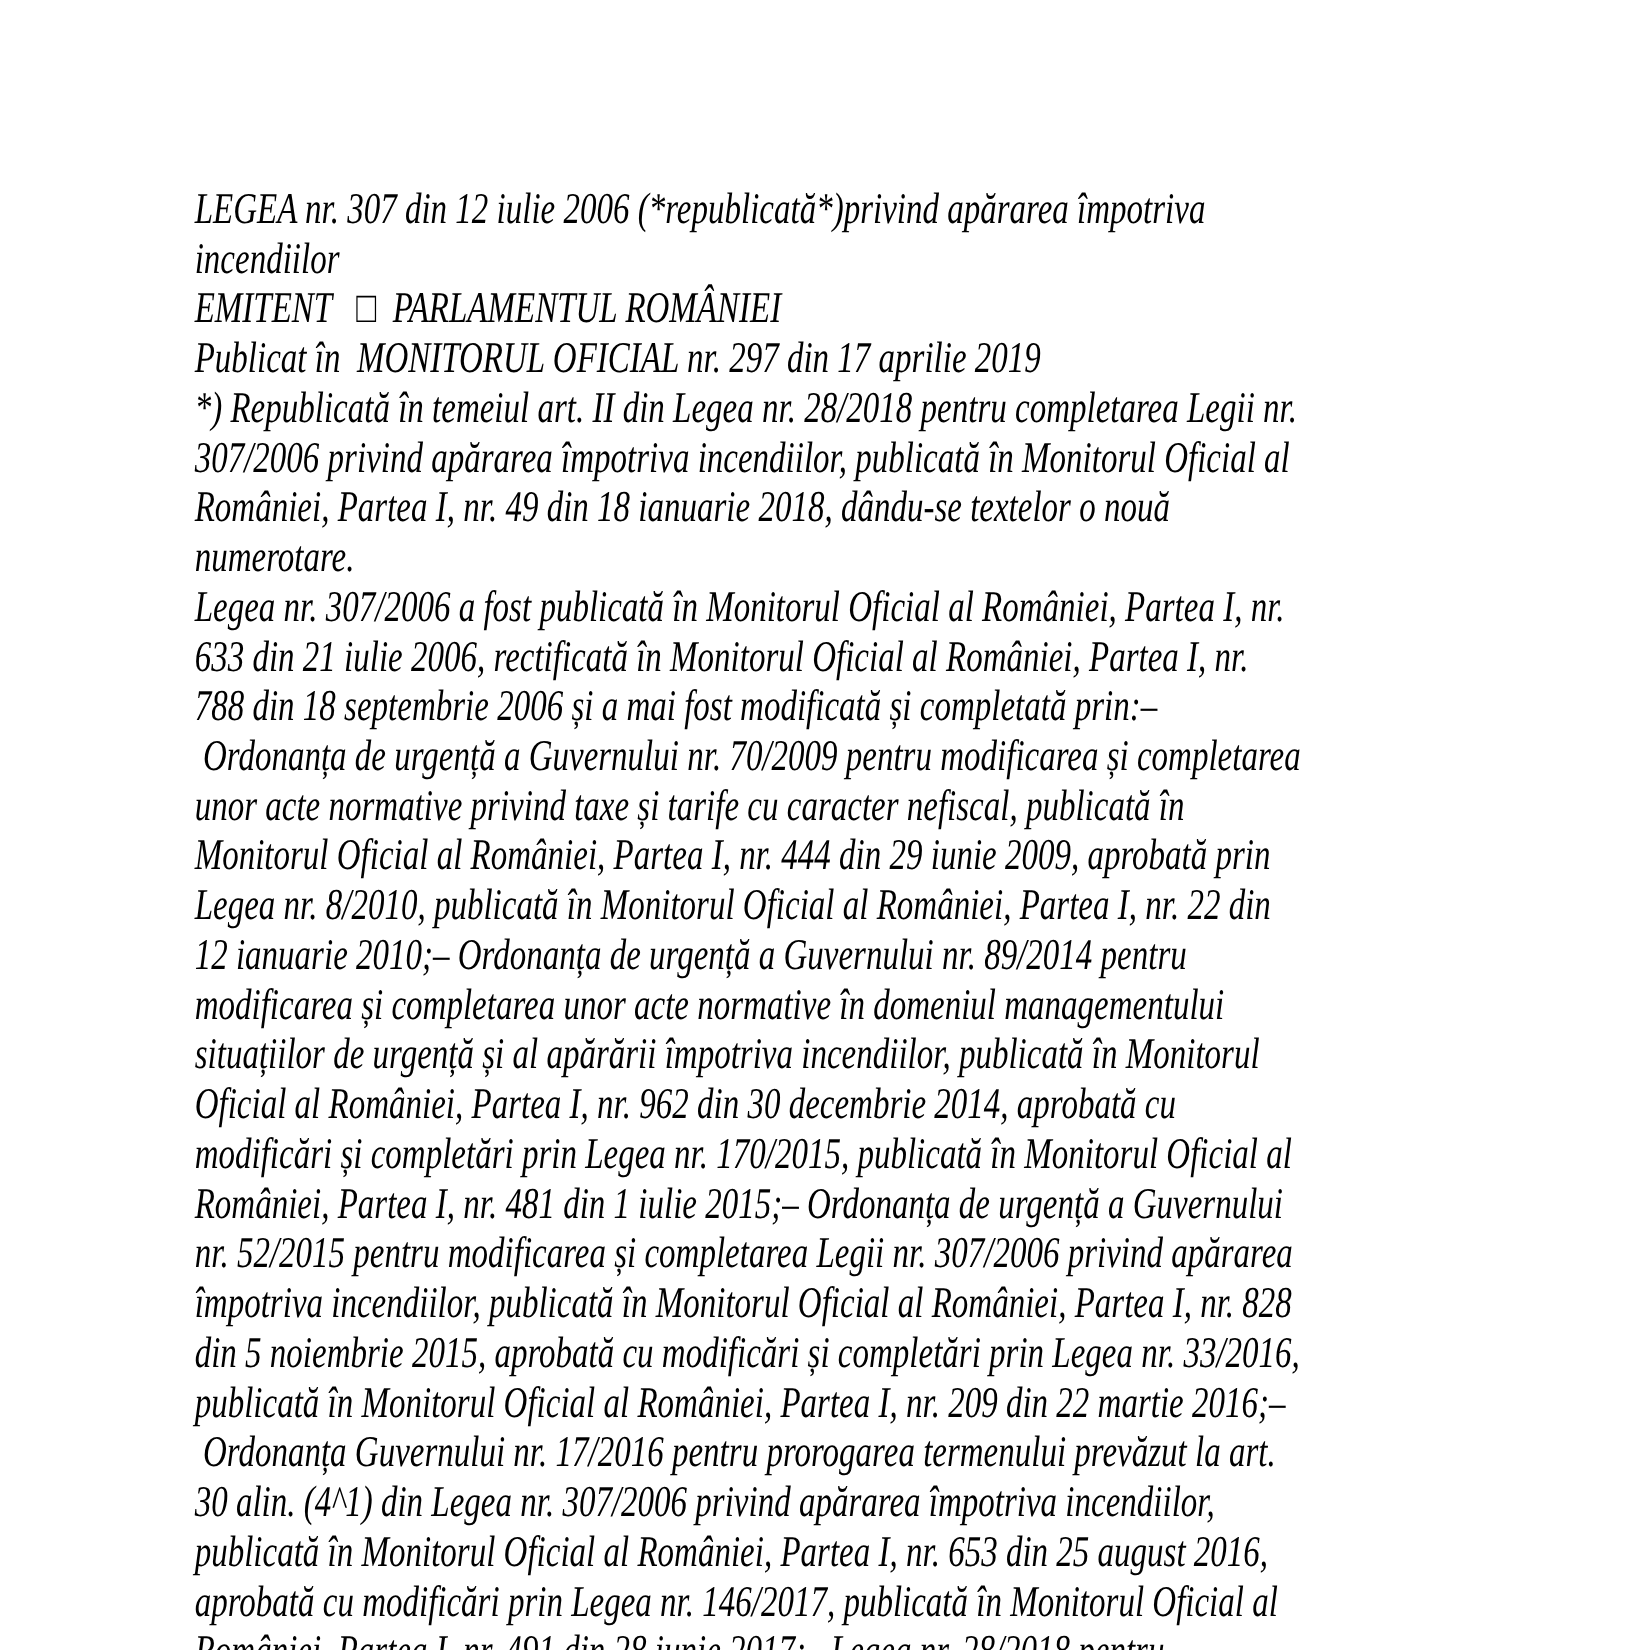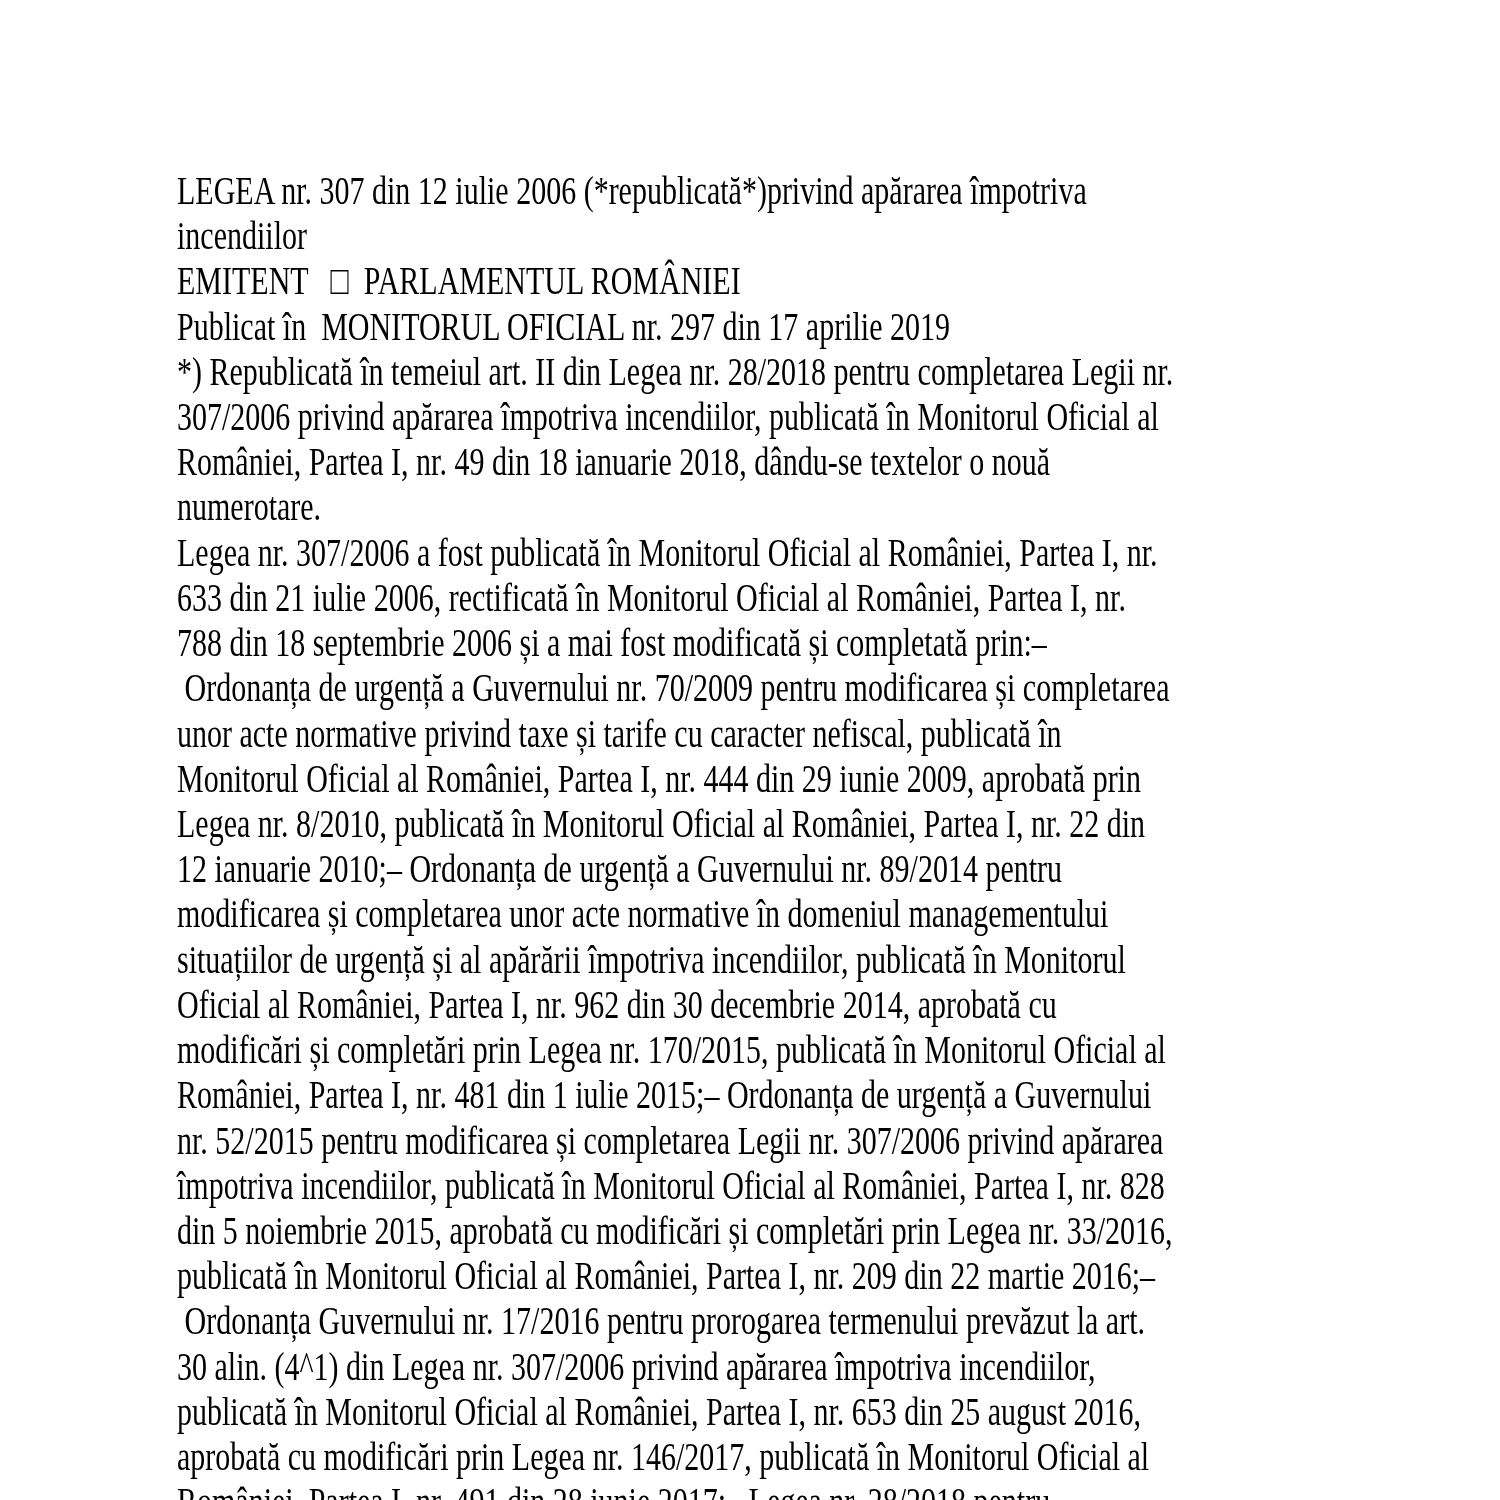--- a/index.html
+++ b/index.html
@@ -11,20 +11,21 @@
     height: 1500px;
     background: #ffffff;
     overflow: hidden;
     position: relative;
     font-family: "Liberation Serif", serif;
   }
   .page {
     position: absolute;
     inset: 0;
     background: #ffffff;
+    font-style: italic;
   }
   .text-block {
     position: absolute;
     left: 177px;
     top: 168px;
     width: 1200px;
     color: #000000;
     font-family: "Liberation Serif", serif;
     font-size: 30px;
     line-height: 34px;

